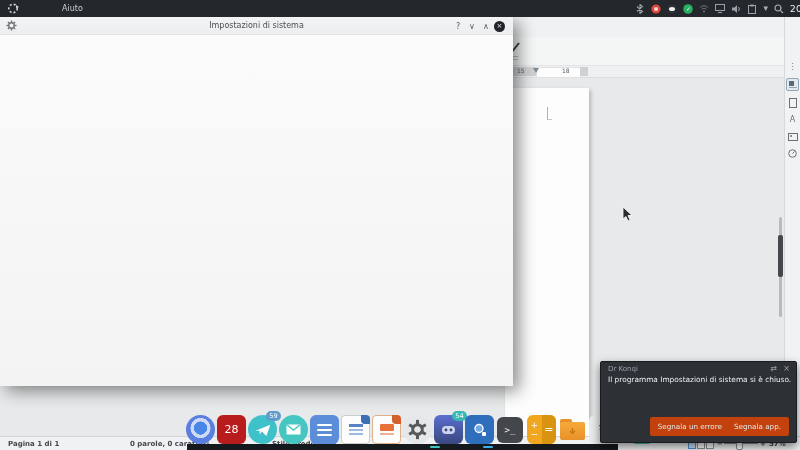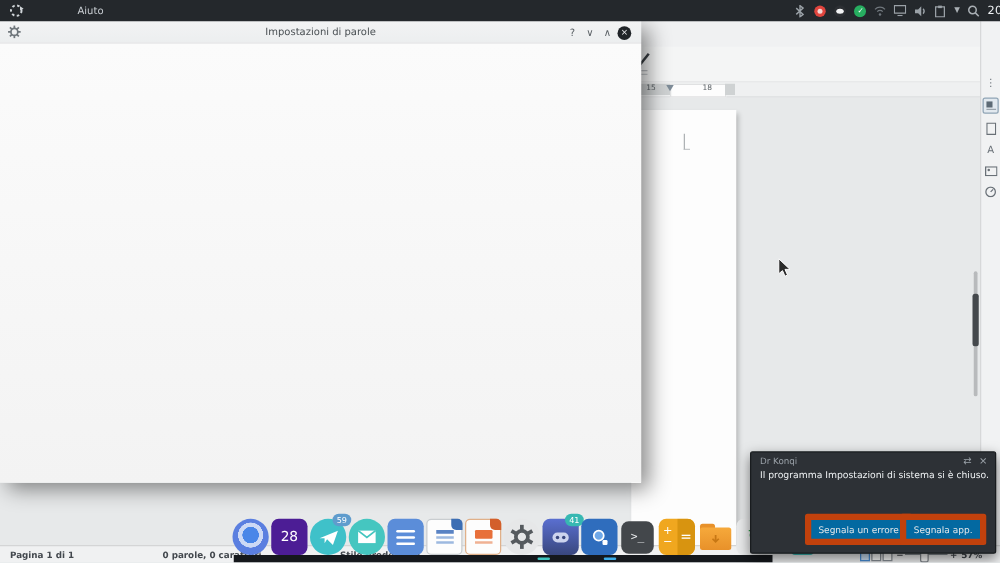--- a/index.html
+++ b/index.html
@@ -79,21 +79,21 @@
 
   
   #crash-popup{left:600px;top:361px;width:195px;height:80px;background:#2d3136;
     border:1px solid #191c1f;border-radius:2px;z-index:30;box-shadow:0 4px 10px rgba(0,0,0,.5);
     color:#e8ebed;}
   #popup-appname{position:absolute;left:7px;top:3px;font-size:7px;color:#9aa1a8;}
   #popup-icons{position:absolute;right:6px;top:2px;display:flex;gap:6px;color:#9aa1a8;font-size:8px;}
   #popup-heading{position:absolute;left:7px;top:13px;width:183px;font-size:7.4px;color:#eef1f3;
     white-space:nowrap;overflow:hidden;}
   #popup-body{position:absolute;left:7px;top:36px;width:178px;font-size:7.2px;line-height:1.45;color:#b7bdc2;}
-  .popup-btn{position:absolute;bottom:6px;height:15px;background:#0369a1;border:5px solid #c2410c;
+  .popup-btn{position:absolute;bottom:6px;height:15px;background:#c2410c;border:2px solid #c2410c;
     border-radius:2px;color:#e3e7ea;font-size:7.2px;display:flex;align-items:center;justify-content:center;}
 
   
   #mouse-cursor{left:622px;top:206px;z-index:50;}
 </style>
 </head>
 <body>
 
 <div id="writer" class="abs">
   <div id="writer-top"></div>
@@ -175,21 +175,21 @@
         <rect x="-1.5" y="-11" width="3" height="5"></rect>
         <rect x="-1.5" y="-11" width="3" height="5" transform="rotate(45)"></rect>
         <rect x="-1.5" y="-11" width="3" height="5" transform="rotate(90)"></rect>
         <rect x="-1.5" y="-11" width="3" height="5" transform="rotate(135)"></rect>
         <rect x="-1.5" y="-11" width="3" height="5" transform="rotate(180)"></rect>
         <rect x="-1.5" y="-11" width="3" height="5" transform="rotate(225)"></rect>
         <rect x="-1.5" y="-11" width="3" height="5" transform="rotate(270)"></rect>
         <rect x="-1.5" y="-11" width="3" height="5" transform="rotate(315)"></rect>
       </g>
     </svg>
-    <div id="settings-title">Impostazioni di parole</div>
+    <div id="settings-title">Impostazioni di sistema</div>
     <div class="abs" style="right:8px;top:3px;display:flex;gap:2px;align-items:center">
       <div class="tb-btn">?</div>
       <div class="tb-btn">∨</div>
       <div class="tb-btn">∧</div>
       <div id="settings-close">×</div>
     </div>
   </div>
   <div id="settings-body"></div>
 </div>
 
@@ -260,21 +260,21 @@
   </div>
 </div>
 
 <div id="dock-strip" class="abs"></div>
 
 <div class="dock-item" style="left:186px">
   <div class="dock-center round" style="background:radial-gradient(circle at 50% 45%, #4a86e8 0 30%, #cdd9f5 31% 46%, #5b7fe0 47% 100%);width:29px;height:29px"></div>
 </div>
 
 <div class="dock-item" style="left:217px">
-  <div class="dock-center rsq" style="background:#4c1d95;color:#fff;font-size:11px">28</div>
+  <div class="dock-center rsq" style="background:#b91c1c;color:#fff;font-size:11px">28</div>
 </div>
 
 <div class="dock-item" style="left:248px">
   <div class="dock-center round" style="background:#3fc1c9">
     <svg width="16" height="14" viewBox="0 0 24 20">
         <polygon points="1,11 23,2 17,19 10,12 7,17 7,11" fill="#fff"></polygon>
       </svg>
   </div>
   <div class="badge" style="background:#5f9ccd">59</div>
 </div>
@@ -330,21 +330,21 @@
 </div>
 
 <div class="dock-item" style="left:434px">
   <div class="dock-center rsq" style="background:linear-gradient(#5a6fd0,#39477e)">
     <svg width="17" height="12" viewBox="0 0 17 12">
         <rect x="2" y="2" width="13" height="8" rx="4" fill="#cdd4ee"></rect>
         <circle cx="6" cy="6" r="1.4" fill="#39477e"></circle>
         <circle cx="11" cy="6" r="1.4" fill="#39477e"></circle>
       </svg>
   </div>
-  <div class="badge" style="background:#37b8b2">41</div>
+  <div class="badge" style="background:#37b8b2">54</div>
 </div>
 
 <div class="dock-item" style="left:465px">
   <div class="dock-center rsq" style="background:#2f6dbd">
     <svg width="15" height="15" viewBox="0 0 15 15">
         <circle cx="7" cy="6.5" r="4" fill="#6fa8e8" stroke="#fff" stroke-width="1.4"></circle>
         <rect x="10" y="10" width="4" height="4" rx="1" fill="#fff"></rect>
       </svg>
   </div>
 </div>

